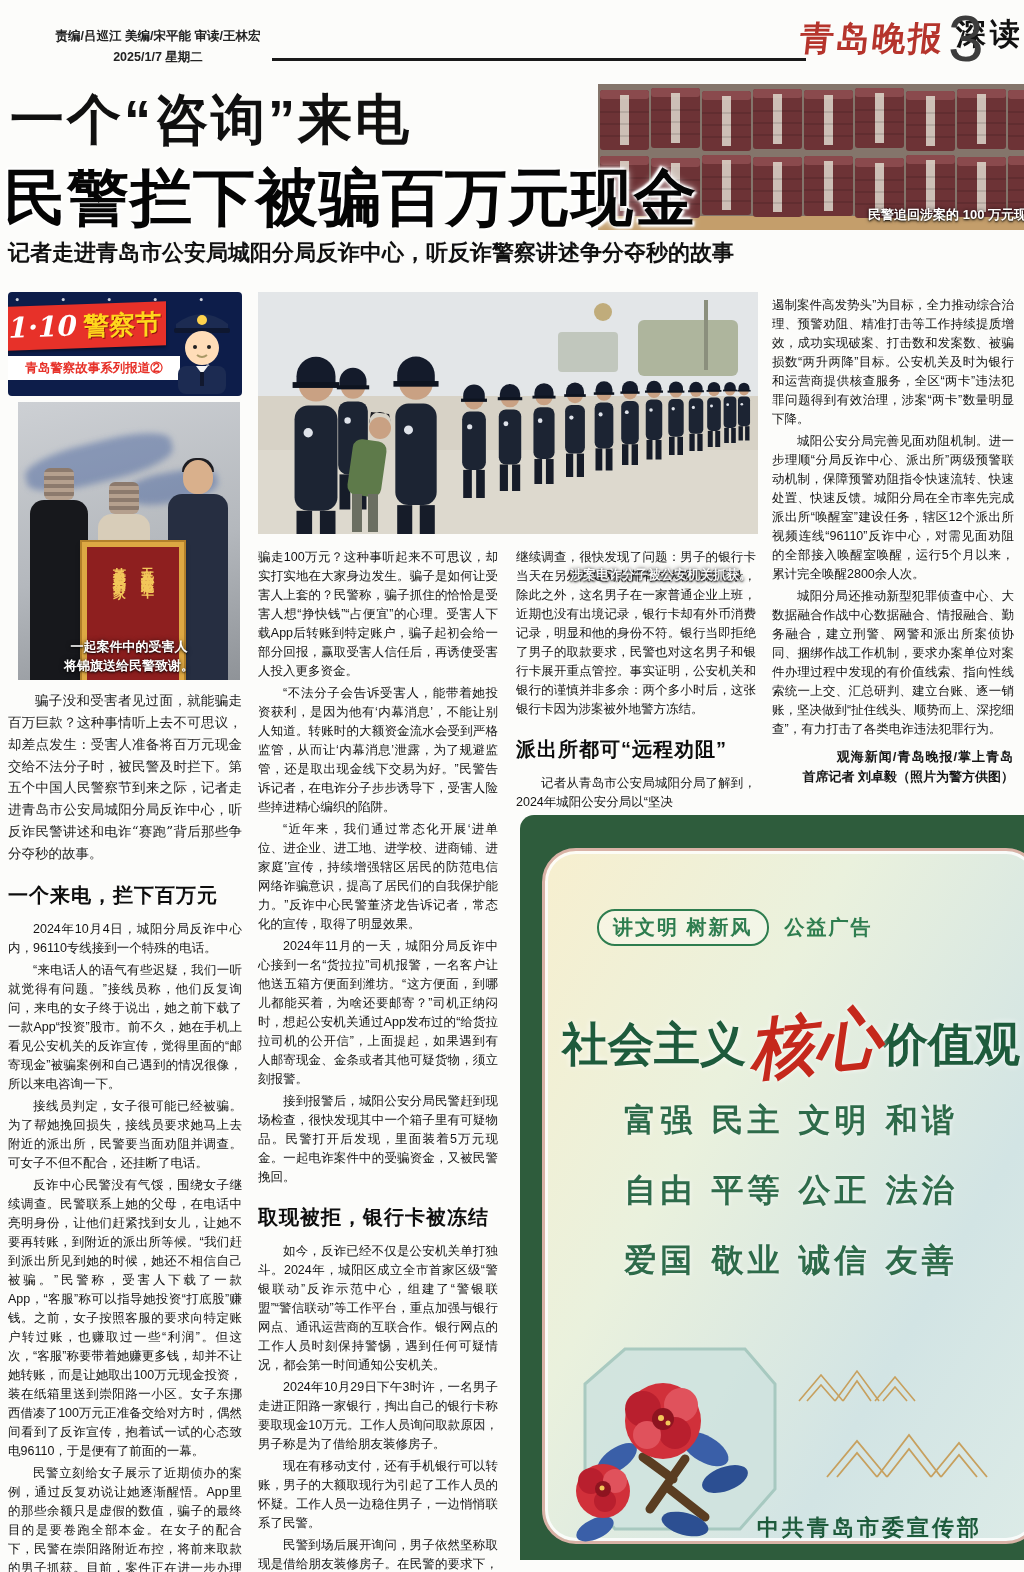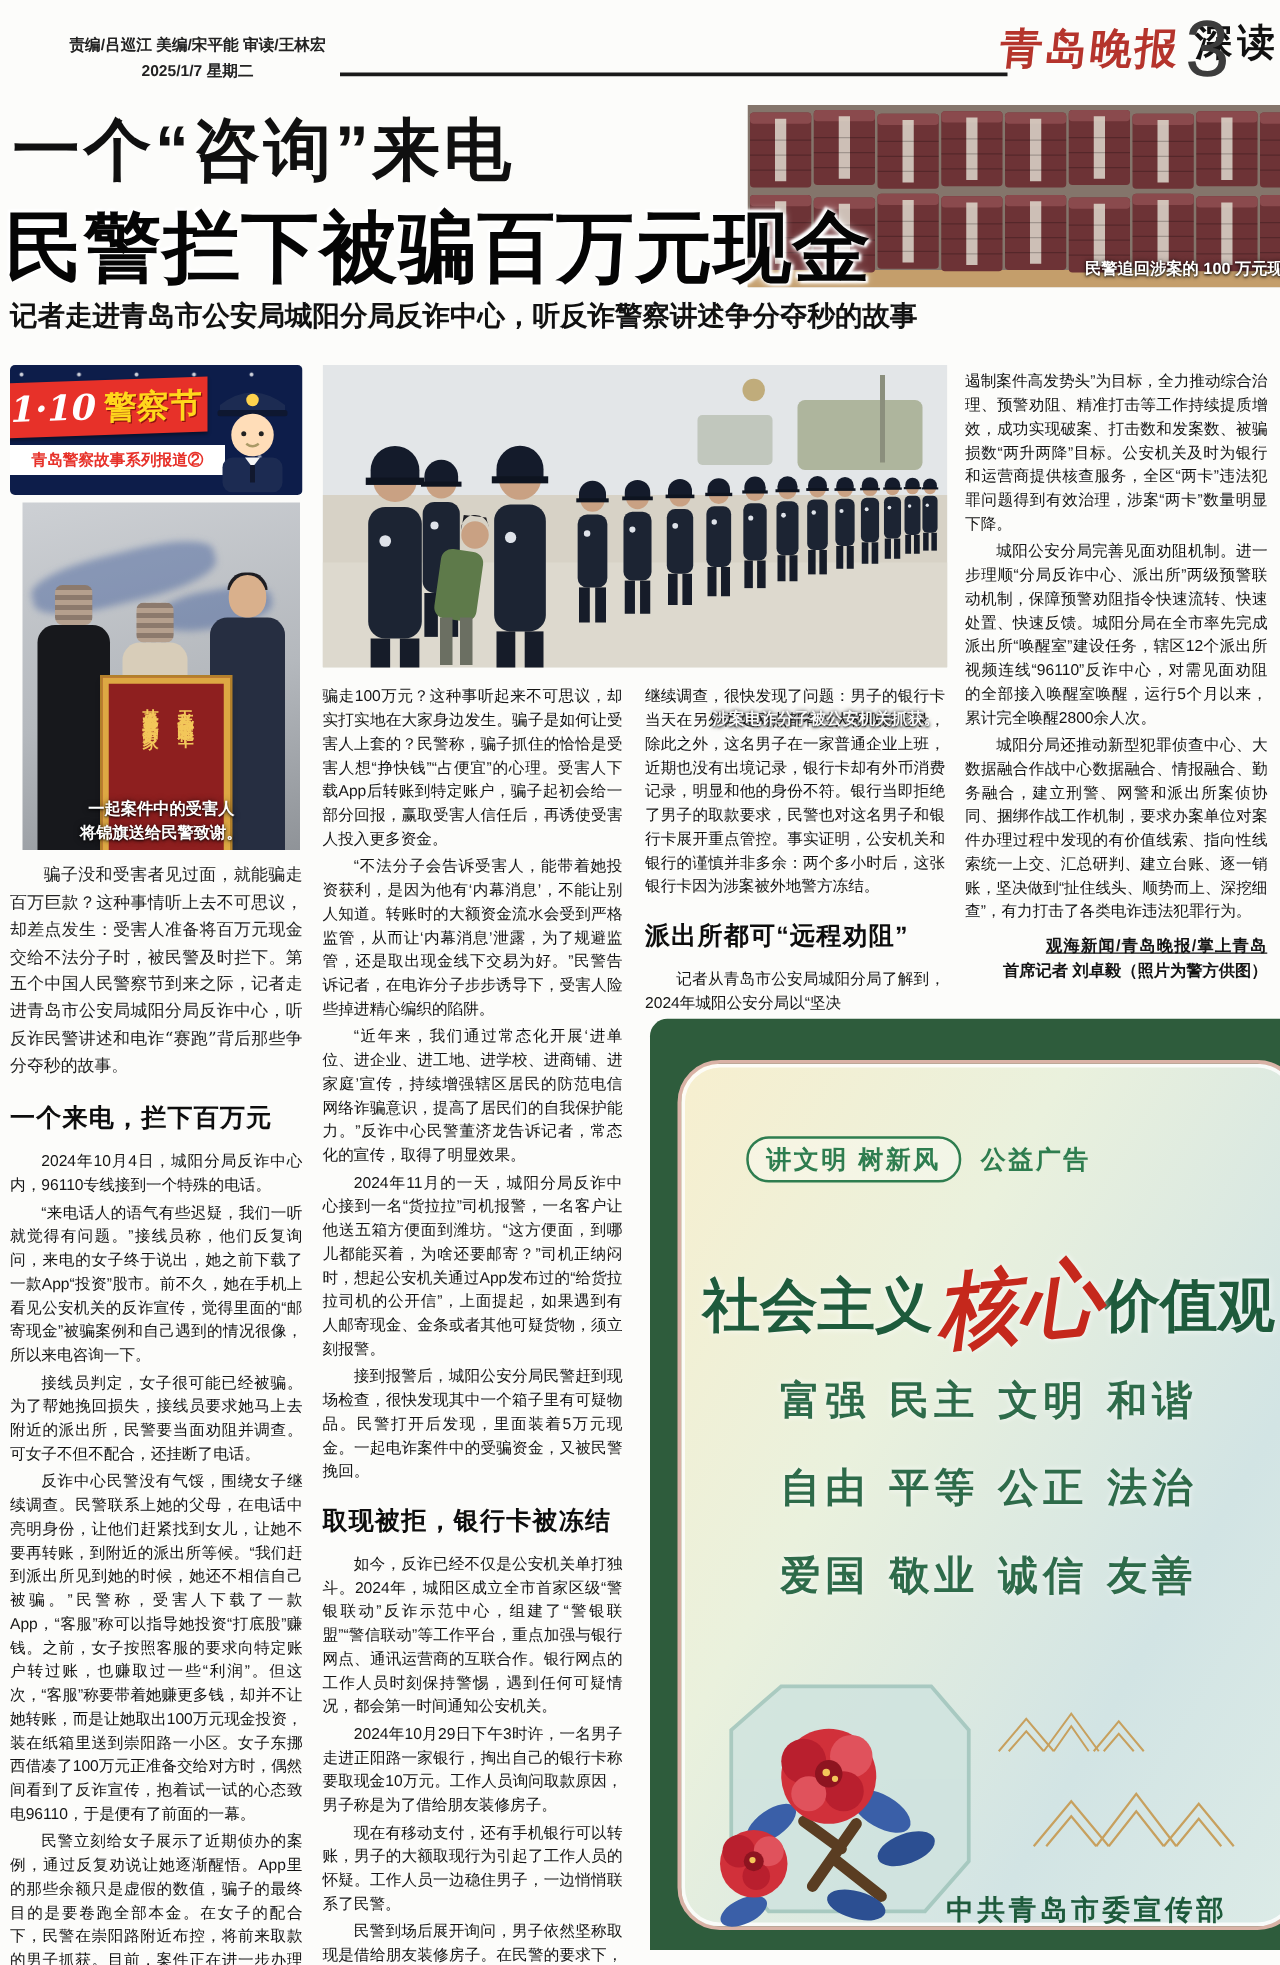--- a/index.html
+++ b/index.html
@@ -56,21 +56,21 @@
   .badge-series{position:absolute;left:0;top:64px;width:172px;height:24px;background:#fff;
                 color:#e73129;font-size:12.5px;font-weight:bold;line-height:24px;text-align:center;}
   .badge-cop{position:absolute;right:4px;top:2px;}
   
   .col{position:absolute;font-size:12.5px;line-height:1.52;text-align:justify;}
   .col p{margin:0 0 3px;text-indent:2em;}
   .col p.cont{text-indent:0;}
   .lead{font-family:"DejaVu Serif",serif;font-size:13.5px;line-height:1.62;color:#222;}
   .sec-h{font-size:20px;font-weight:bold;margin:15px 0 10px;color:#0d0d0d;letter-spacing:1px;text-indent:0;}
   .byline{margin-top:8px;text-align:right;font-size:13px;}
-  .byline .org{font-weight:bold;letter-spacing:1px;text-decoration:underline;}
+  .byline .org{font-weight:bold;letter-spacing:1px;}
   .byline .rep{font-weight:600;}
   
   .ad{position:absolute;left:520px;top:815px;width:494px;height:745px;background:#2e5c3c;
       border-radius:14px 14px 0 0;overflow:hidden;padding-left:48px;}
   .ad-card{position:absolute;left:22px;right:22px;top:33px;height:690px;border-radius:34px;
            border:3px solid #d9b2a6;box-shadow:inset 0 0 0 3px rgba(255,255,255,.8);
            background:linear-gradient(120deg,#f7efcf 0%,#eaf1dd 35%,#d2e4e4 72%,#dcebe7 100%);}
   .ad-pill-row{position:absolute;left:52px;top:58px;display:flex;align-items:center;gap:16px;}
   .ad-pill{border:2.5px solid #2e7d4f;border-radius:18px;padding:3px 14px;color:#2e7d4f;
            font-size:20px;font-weight:bold;letter-spacing:2px;background:rgba(255,255,255,.35);}

